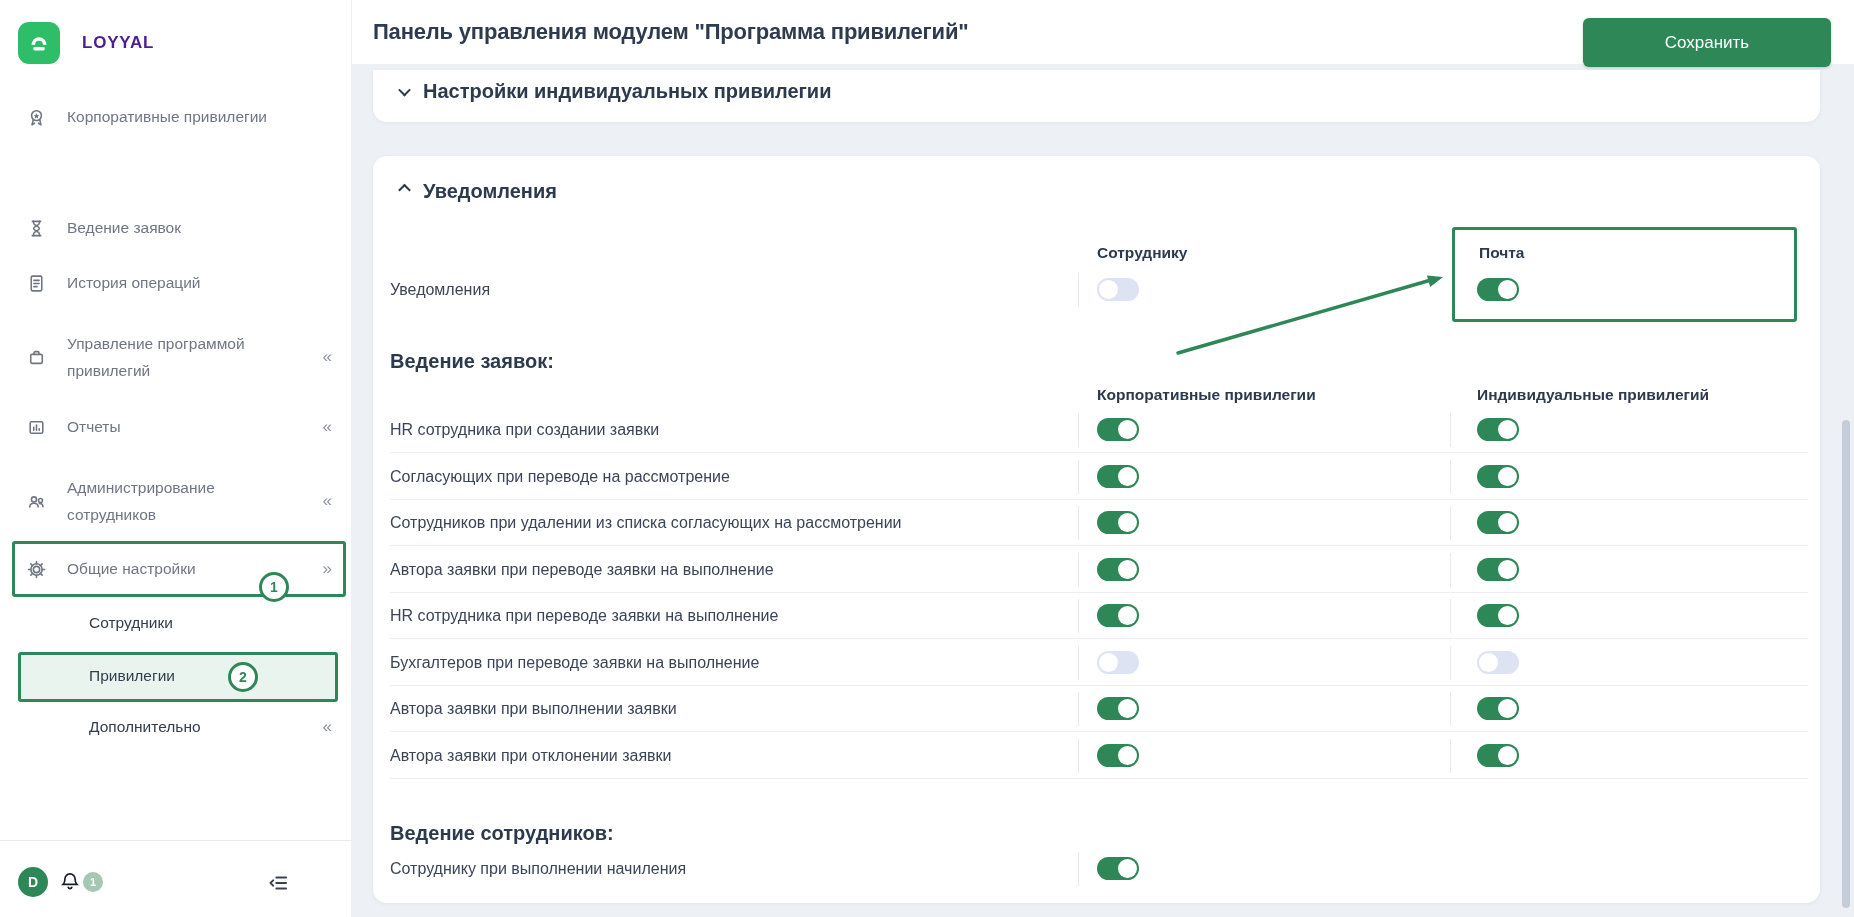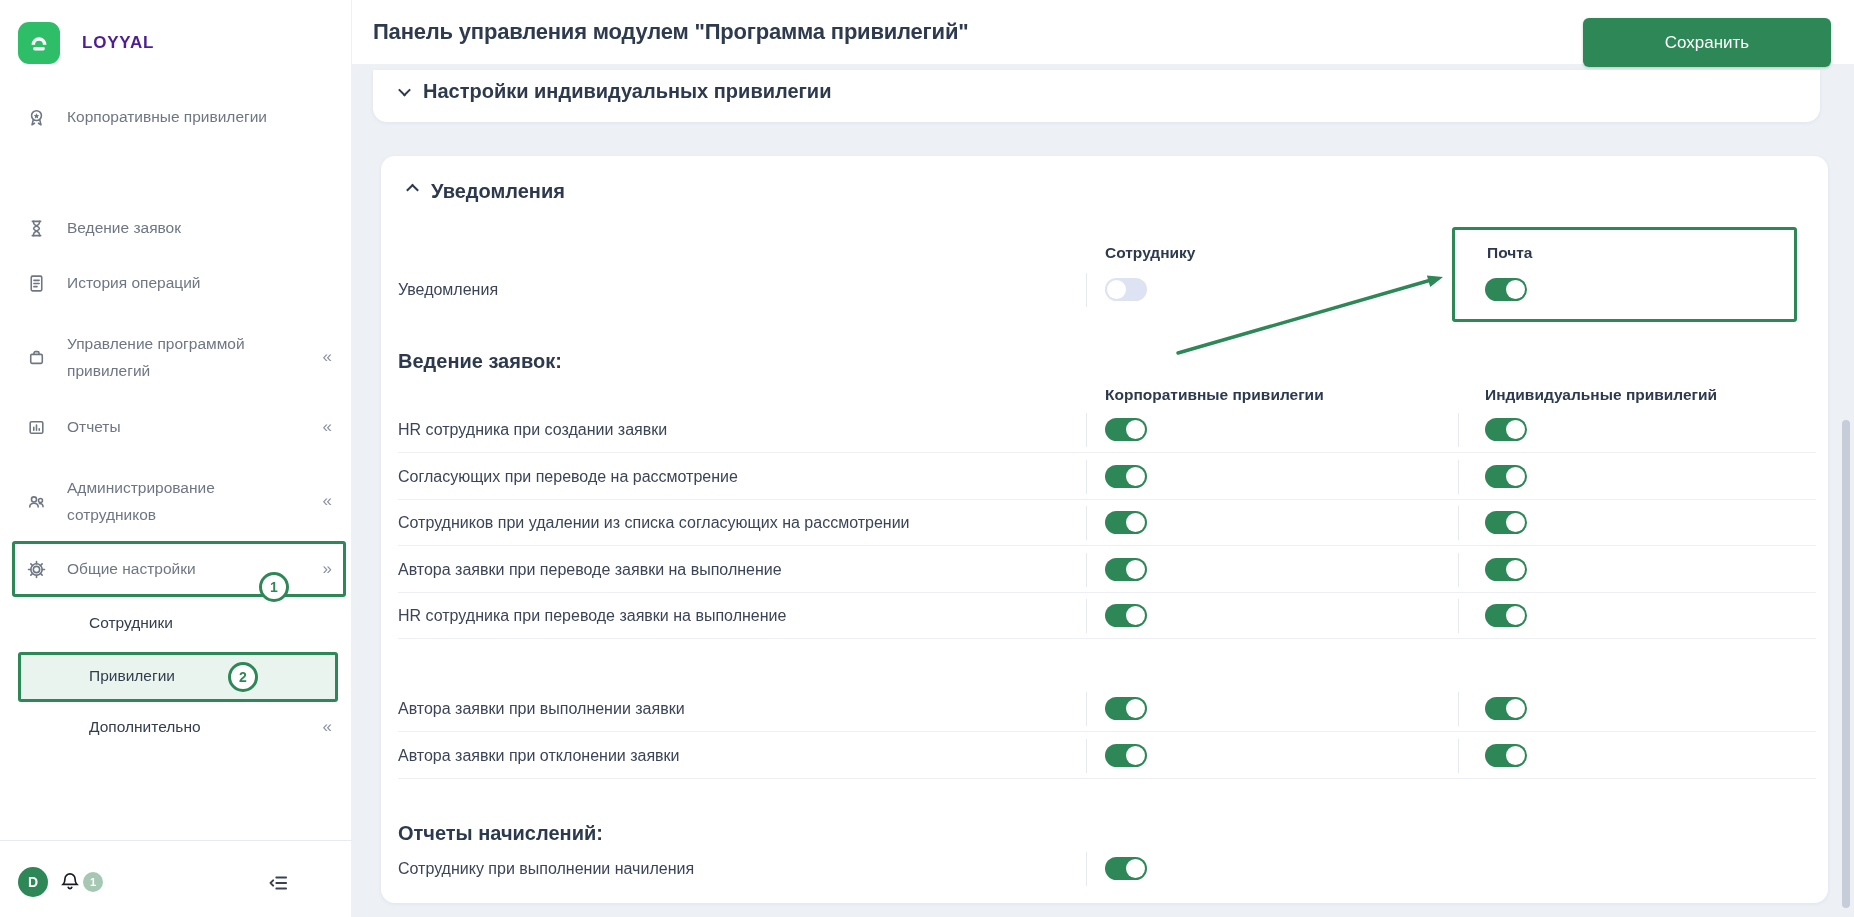--- a/index.html
+++ b/index.html
@@ -31,21 +31,21 @@
   
   .topbar{position:absolute;left:352px;top:0;width:1502px;height:64px;background:#fff;}
   .page-title{position:absolute;left:21px;top:0;height:64px;display:flex;align-items:center;
               font-size:22px;font-weight:700;color:#2e3b4e;letter-spacing:-.2px;}
   .save-btn{position:absolute;left:1223px;top:18px;width:248px;height:49px;background:#2e8757;border:none;
             border-radius:6px;color:#fff;font-size:17px;font-family:inherit;cursor:pointer;box-shadow:0 1px 3px rgba(46,135,87,.35);margin-left:8px;}
 
   
   .card{position:absolute;background:#fff;box-shadow:0 1px 4px rgba(40,50,80,.06);}
   .card1{left:373px;top:70px;width:1447px;height:52px;border-radius:0 0 14px 14px;}
-  .card2{left:373px;top:156px;width:1447px;height:747px;border-radius:14px;margin-left:8px;}
+  .card2{left:373px;top:156px;width:1447px;height:747px;border-radius:14px;}
   .sec-head{position:absolute;left:27px;display:flex;align-items:center;gap:14px;cursor:pointer;}
   .sec-title{font-size:20px;font-weight:700;color:#2d3a4e;}
   .chev{width:9px;height:9px;border-left:2.3px solid #2d3a4e;border-bottom:2.3px solid #2d3a4e;flex:none;}
   .chev.down{transform:rotate(-45deg) translate(1px,-1px);}
   .chev.up{transform:rotate(135deg) translate(-1px,1px);}
 
   .chhead{position:absolute;font-size:15.5px;font-weight:700;color:#2d3a4e;}
   .group-label{position:absolute;left:17px;font-size:20px;font-weight:700;color:#2d3a4e;}
 
   .trow{position:absolute;left:17px;right:12px;height:46px;}
@@ -265,36 +265,43 @@
       <span class="toggle t1 on"></span>
       <span class="toggle t2 on"></span>
     </div>
     <div class="trow bordered" style="top:437px">
       <span class="rlabel">HR сотрудника при переводе заявки на выполнение</span>
       <span class="vdiv vd1"></span>
         <span class="vdiv vd2"></span>
       <span class="toggle t1 on"></span>
       <span class="toggle t2 on"></span>
     </div>
+    <div class="trow bordered" style="top:484px">
+      <span class="rlabel">Бухгалтеров при переводе заявки на выполнение</span>
+      <span class="vdiv vd1"></span>
+        <span class="vdiv vd2"></span>
+      <span class="toggle t1 off"></span>
+      <span class="toggle t2 off"></span>
+    </div>
     <div class="trow bordered" style="top:530px">
       <span class="rlabel">Автора заявки при выполнении заявки</span>
       <span class="vdiv vd1"></span>
         <span class="vdiv vd2"></span>
       <span class="toggle t1 on"></span>
       <span class="toggle t2 on"></span>
     </div>
     <div class="trow bordered" style="top:577px">
       <span class="rlabel">Автора заявки при отклонении заявки</span>
       <span class="vdiv vd1"></span>
         <span class="vdiv vd2"></span>
       <span class="toggle t1 on"></span>
       <span class="toggle t2 on"></span>
     </div>
 
-    <div class="group-label" style="top:666px">Отчеты начислений:</div>
+    <div class="group-label" style="top:666px">Ведение сотрудников:</div>
 
     <div class="trow" style="top:690px">
       <span class="rlabel">Сотруднику при выполнении начиления</span>
       <span class="vdiv vd1"></span>
       <span class="toggle t1 on"></span>
     </div>
   </section>
 
   <div class="ann ann-box ann-box-mail"></div>
   <svg class="ann" style="left:1165px;top:268px" width="290" height="95" viewBox="0 0 290 95">

